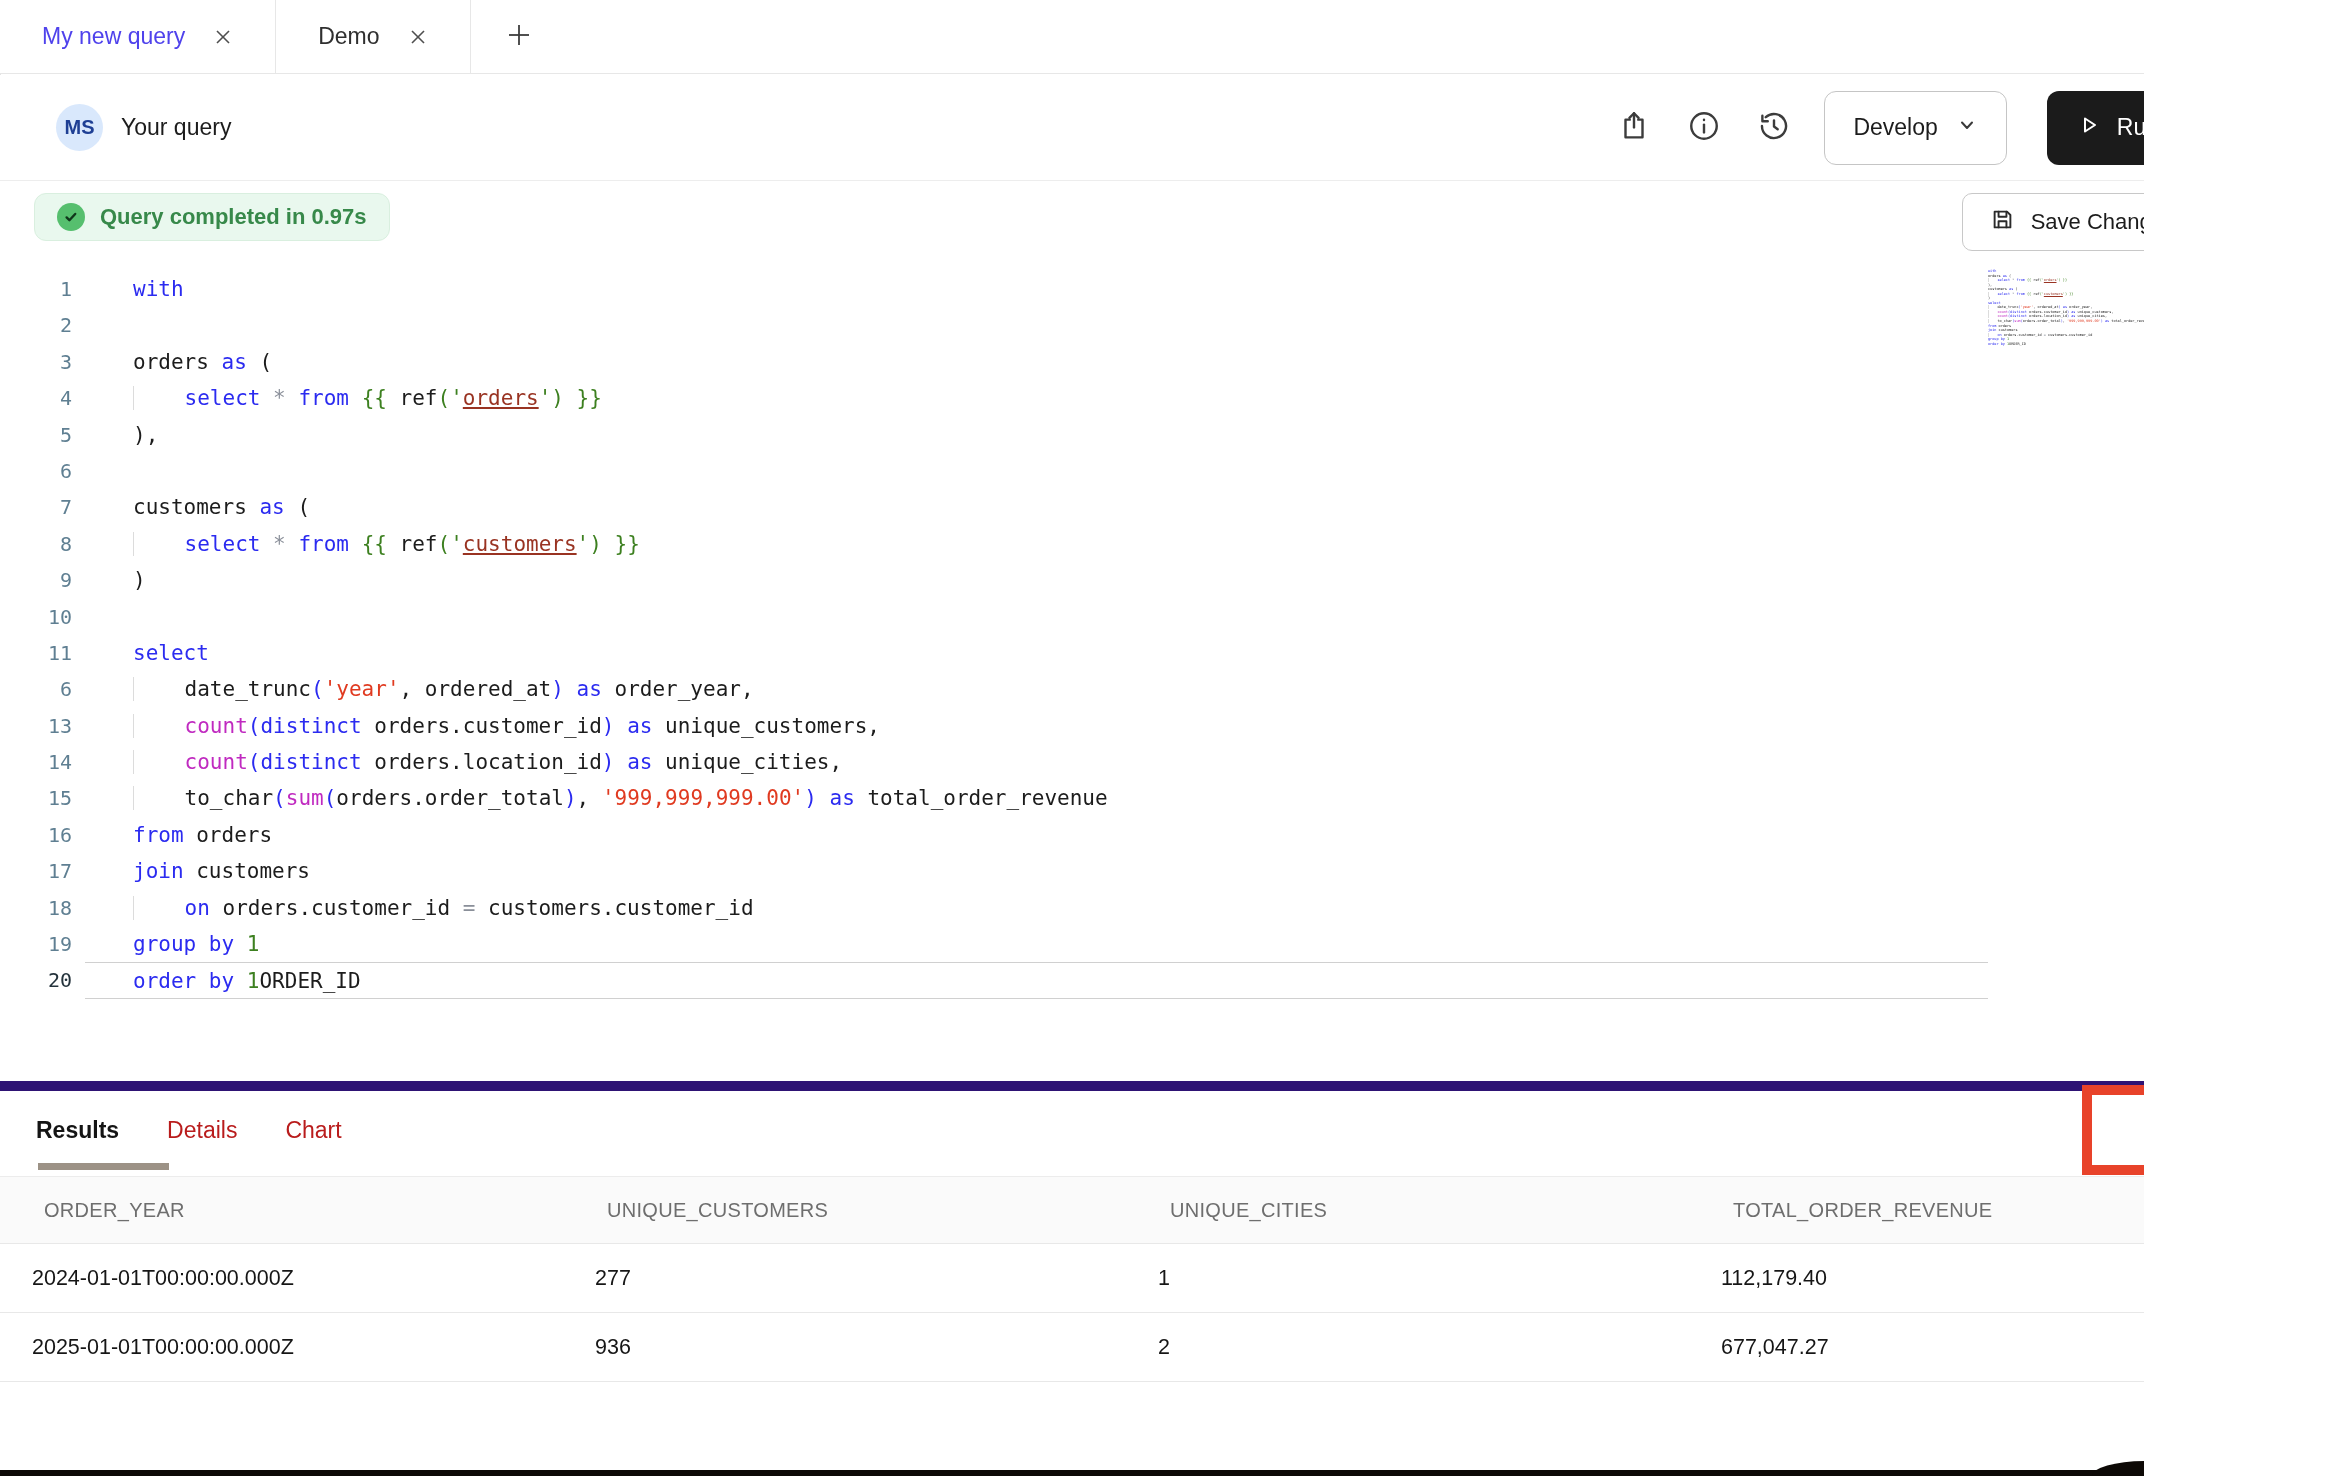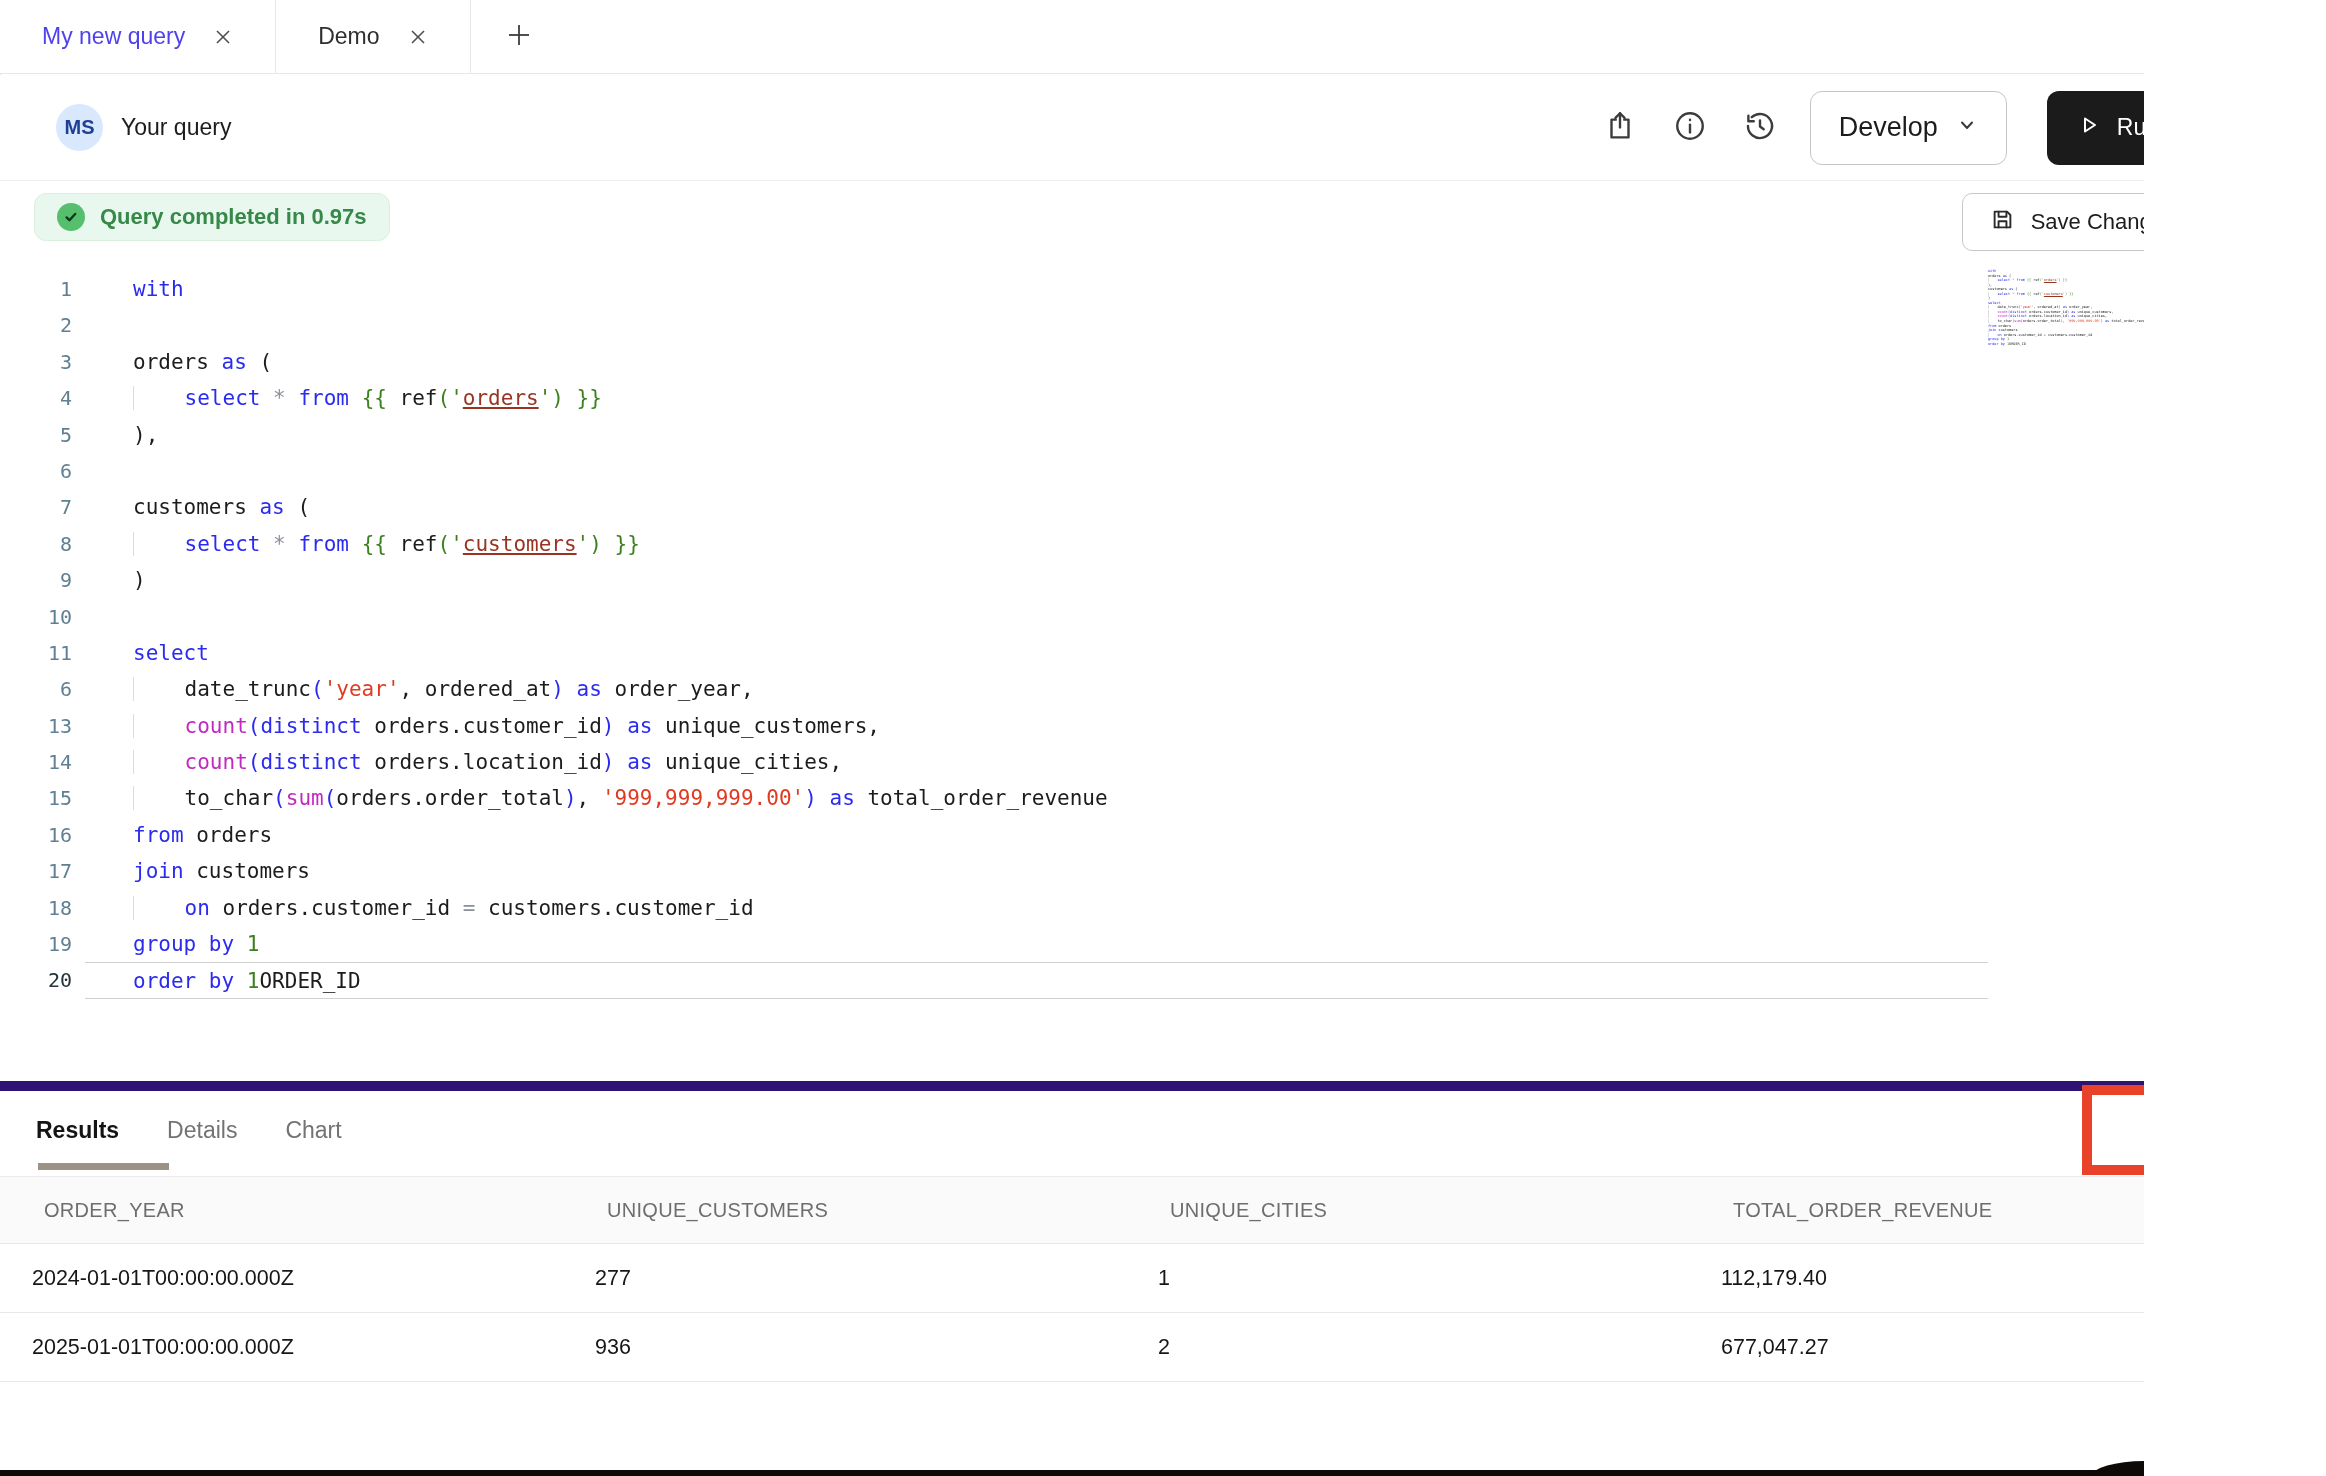--- a/index.html
+++ b/index.html
@@ -28,21 +28,21 @@
     padding:0 56px; background:#fff; }
   .avatar { width:47px; height:47px; border-radius:50%; background:#d9e8fc;
     color:#1e3f94; font-weight:bold; font-size:20px; display:flex;
     align-items:center; justify-content:center; flex:none; }
   .title { margin-left:18px; font-size:23px; color:#1c1c1c; }
   .header-actions { margin-left:auto; display:flex; align-items:center; gap:30px; }
   .icon-btn { width:40px; height:40px; display:flex; align-items:center; justify-content:center; }
   .icon-btn svg { width:34px; height:34px; fill:none; stroke:#3c3c3c; stroke-width:1.7;
     stroke-linecap:round; stroke-linejoin:round; }
   .btn-develop { height:74px; border:1.5px solid #c5c5c5; border-radius:12px;
-    display:flex; align-items:center; gap:18px; padding:0 28px; font-size:27px;
+    display:flex; align-items:center; gap:18px; padding:0 28px; font-size:23px;
     color:#1c1c1c; background:#fff; }
   .btn-develop svg { width:22px; height:22px; fill:none; stroke:#3a3a3a; stroke-width:2; stroke-linecap:round; stroke-linejoin:round;}
   .btn-run { height:74px; border-radius:12px; background:#1b1b1b; color:#fff;
     display:flex; align-items:center; gap:16px; padding:0 30px; font-size:23px; margin-left:10px; }
   .btn-run svg { width:24px; height:24px; fill:none; stroke:#fff; stroke-width:2; stroke-linejoin:round; }
 
   
   .editor { position:absolute; top:181px; left:0; width:2245px; height:900px; background:#fff; }
   .badge { position:absolute; left:34px; top:12px; height:48px; border-radius:12px;
     background:#e9f8ee; border:1px solid #d9efdf; display:flex; align-items:center;
@@ -83,21 +83,21 @@
   .scroll-dash { position:absolute; left:2231px; top:687px; width:25px; height:5px;
     background:#4e4e4e; z-index:6; }
 
   
   .purple-divider { position:absolute; left:0; top:1081px; width:2245px; height:10px;
     background:#2e1374; }
 
   
   .results { position:absolute; left:0; top:1091px; width:2245px; height:379px; background:#fff; }
   .rtabs { display:flex; align-items:center; gap:48px; padding-left:36px; height:79px; font-size:23px; }
-  .rtab { color:#737373; }
+  .rtab { color:#b91c1c; }
   .rtab.active { color:#141414; font-weight:bold; }
   .rtab-underline { position:absolute; left:38px; top:72px; width:131px; height:7px; background:#9c9286; }
   .thead { position:absolute; top:85px; left:0; width:2252px; height:68px; display:grid;
     grid-template-columns:repeat(4,563px); align-items:center; background:#fafafa;
     border-top:1px solid #ececec; border-bottom:1px solid #e8e8e8; color:#6e6e6e;
     font-size:20px; letter-spacing:0.3px; }
   .hcell { padding-left:44px; }
   .tbody { position:absolute; top:153px; left:0; width:2252px; }
   .trow { display:grid; grid-template-columns:repeat(4,563px); align-items:center;
     height:69px; border-bottom:1px solid #e8e8e8; font-size:21.5px; color:#161616; }

